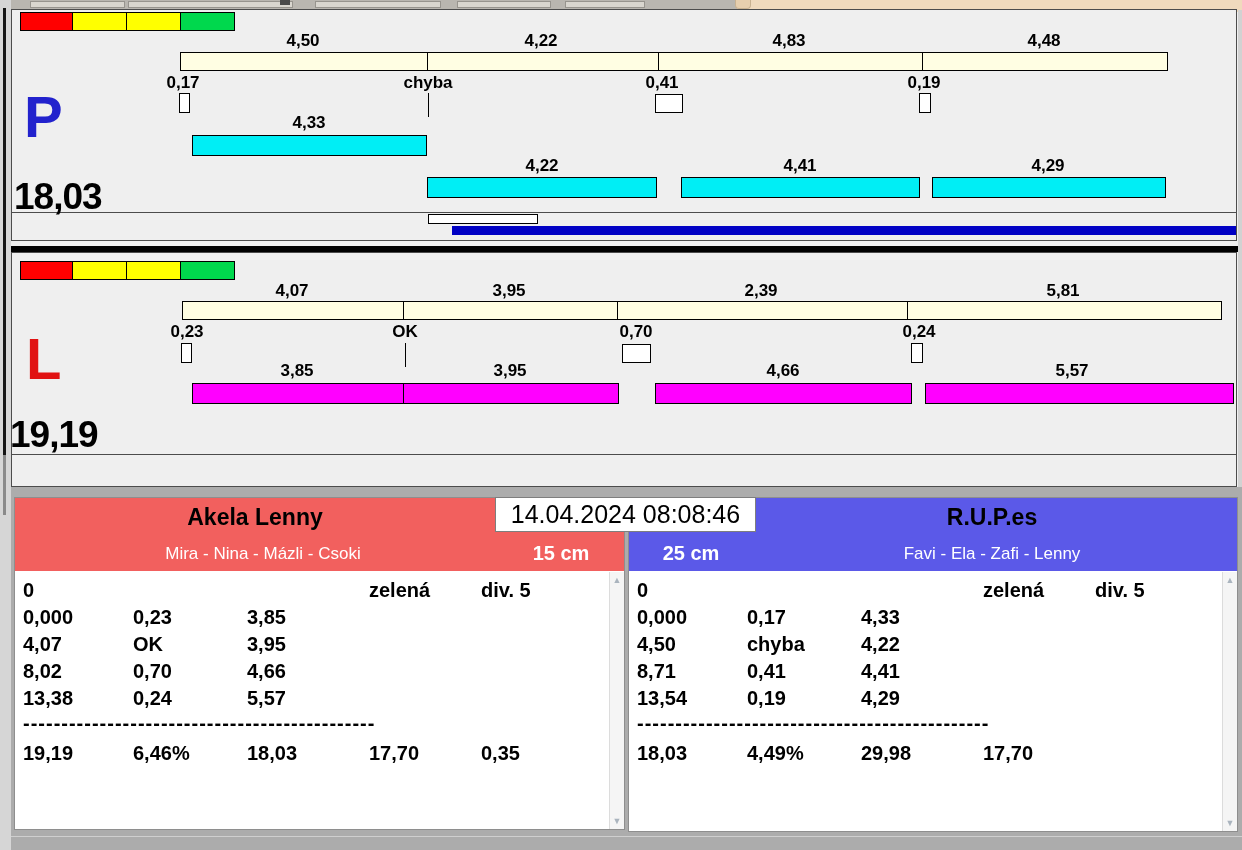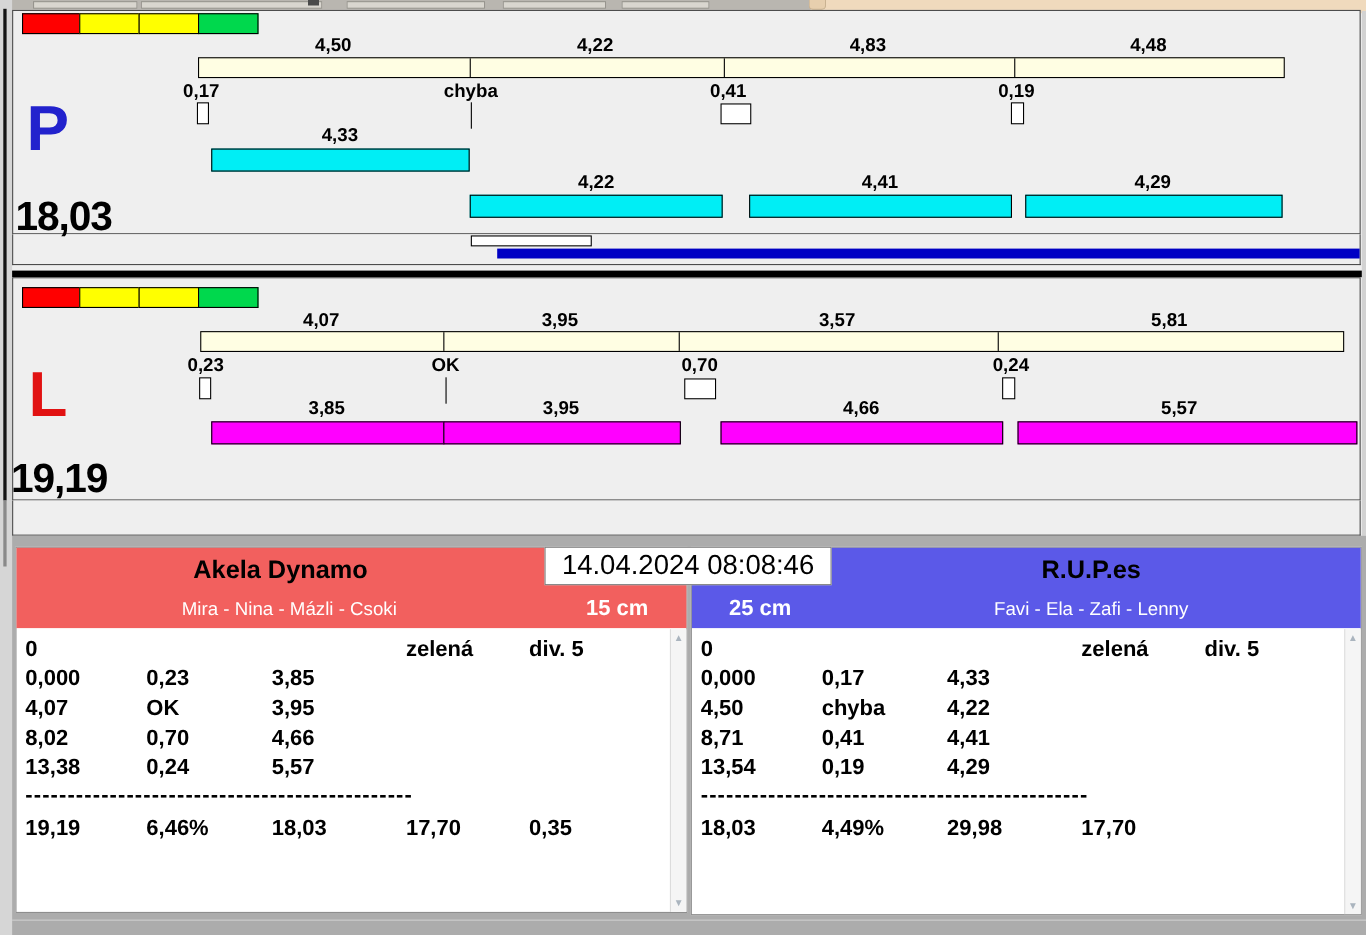--- a/index.html
+++ b/index.html
@@ -136,21 +136,21 @@
 
 <div class="abs lights" style="left:20px;top:261px">
   <div class="light" style="width:53px;background:#ff0000"></div>
   <div class="light" style="width:55px;background:#ffff00"></div>
   <div class="light" style="width:55px;background:#ffff00"></div>
   <div class="light" style="width:55px;background:#00d84d"></div>
 </div>
 
 <div class="abs lbl" style="left:292px;top:281px">4,07</div>
 <div class="abs lbl" style="left:509px;top:281px">3,95</div>
-<div class="abs lbl" style="left:761px;top:281px">3,57</div>
+<div class="abs lbl" style="left:761px;top:281px">2,39</div>
 <div class="abs lbl" style="left:1063px;top:281px">5,81</div>
 
 <div class="abs segbar" style="left:182px;top:301px;width:1038px">
   <div class="seg" style="width:220px"></div>
   <div class="seg" style="width:214px"></div>
   <div class="seg" style="width:290px"></div>
   <div class="seg" style="width:314px"></div>
 </div>
 
 <div class="abs lbl" style="left:187px;top:322px">0,23</div>
@@ -173,21 +173,21 @@
 <div class="abs bar mag" style="left:403px;top:383px;width:216px"></div>
 <div class="abs bar mag" style="left:655px;top:383px;width:257px"></div>
 <div class="abs bar mag" style="left:925px;top:383px;width:309px"></div>
 
 <div class="abs total" style="left:10px;top:416px">19,19</div>
 
 <div class="abs bottombg"></div>
 
 <div class="abs panel" style="left:14px;top:497px;width:611px;height:333px">
   <div class="phead phead-red">
-    <div class="team" style="left:240px;top:6px">Akela Dynamo</div>
+    <div class="team" style="left:240px;top:6px">Akela Lenny</div>
     <div class="dogs" style="left:248px;top:46px">Mira - Nina - Mázli - Csoki</div>
     <div class="hgt" style="left:546px;top:44px">15 cm</div>
   </div>
 
   <div class="tcell" style="left:8px;top:81px">0</div>
   <div class="tcell" style="left:354px;top:81px">zelená</div>
   <div class="tcell" style="left:466px;top:81px">div. 5</div>
 
   <div class="tcell" style="left:8px;top:108px">0,000</div>
   <div class="tcell" style="left:118px;top:108px">0,23</div>

